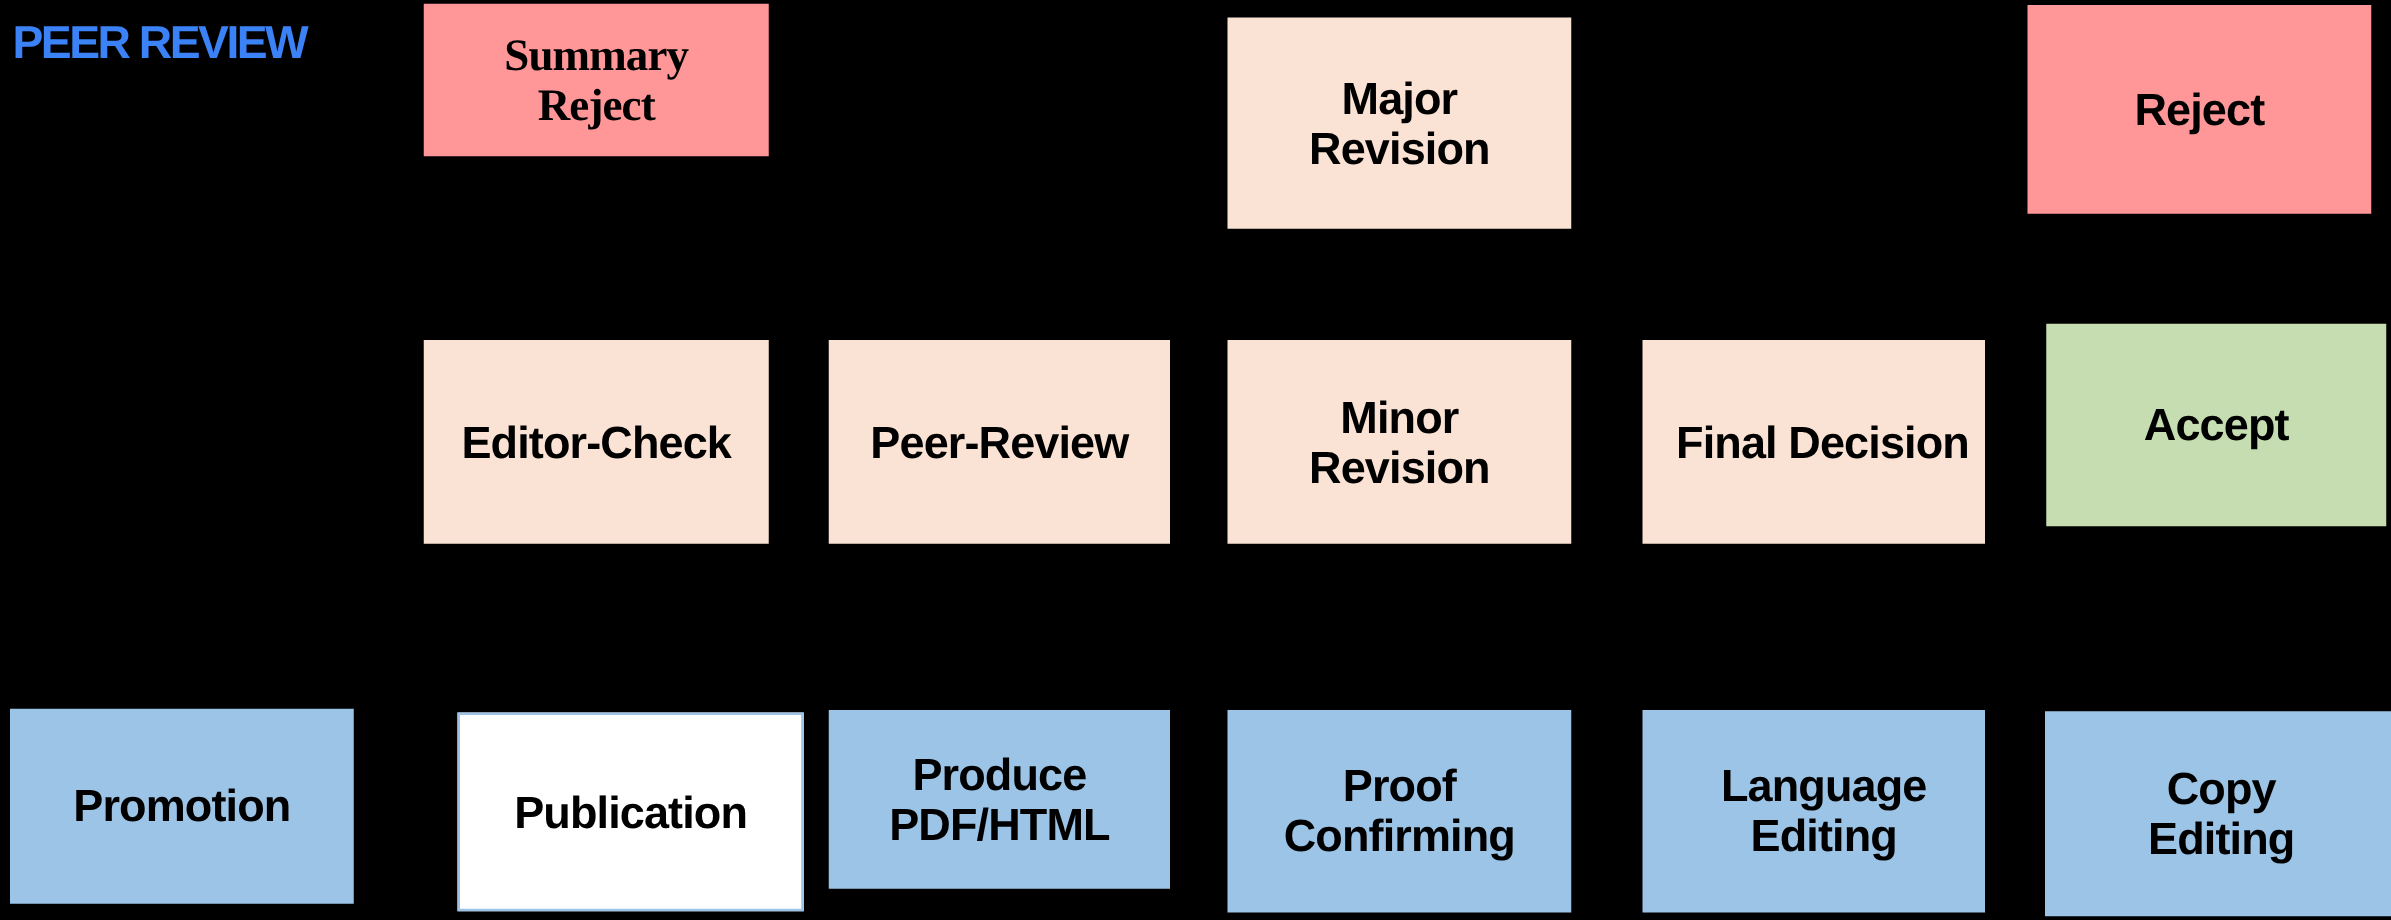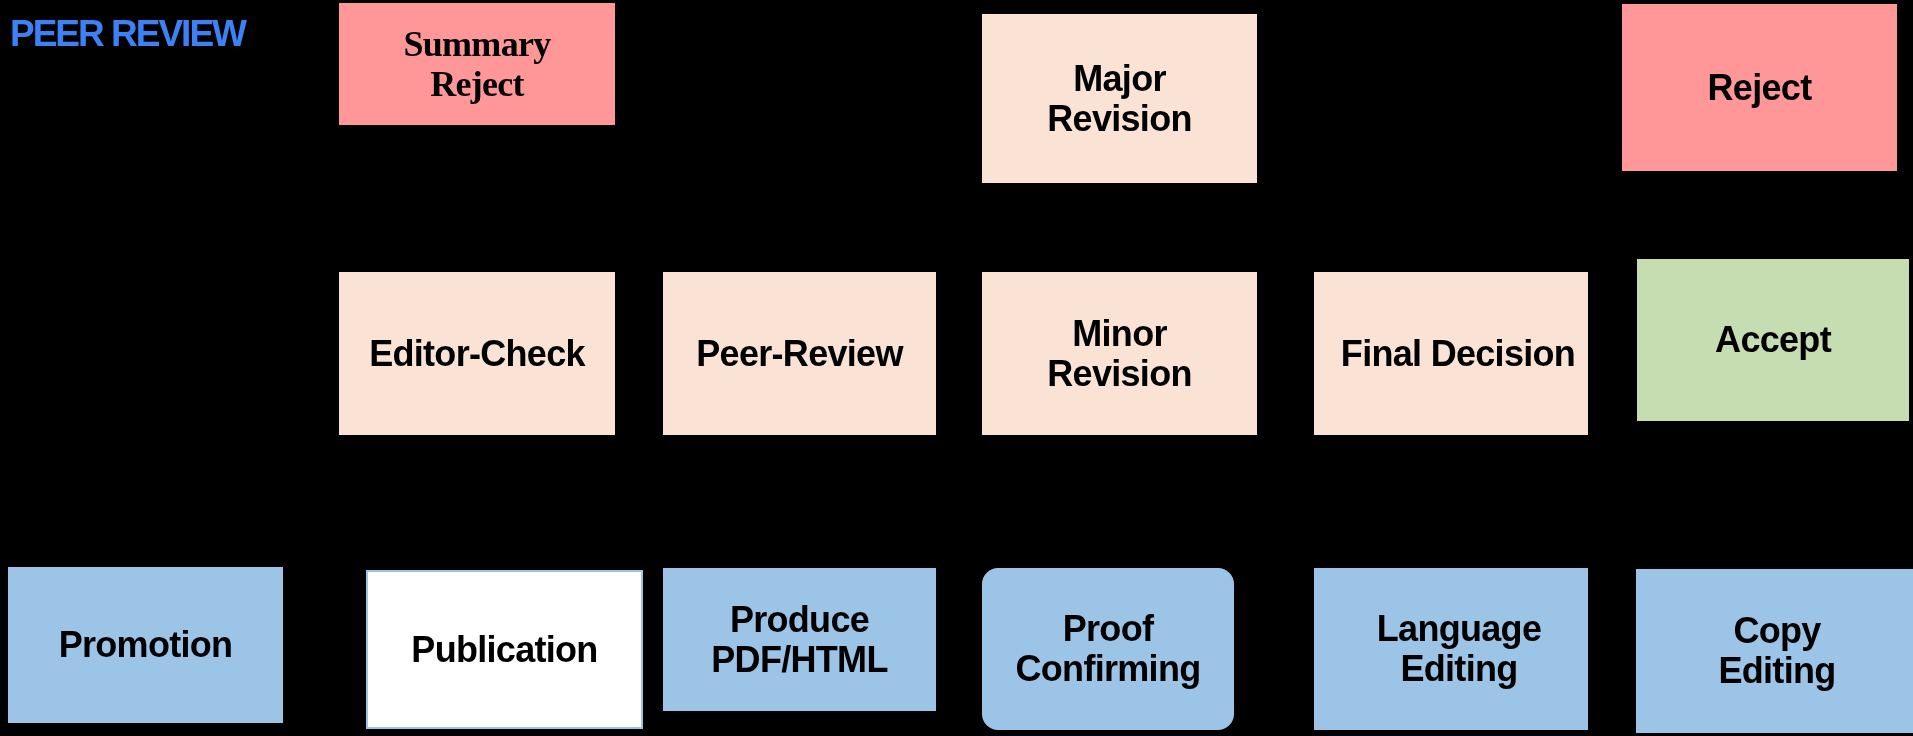--- a/index.html
+++ b/index.html
@@ -34,19 +34,19 @@
   <div class="box peach" style="left:663px;top:262px;width:273px;height:163px;text-align:right;">Peer-Review</div>
   <div class="box peach" style="left:982px;top:262px;width:275px;height:163px;">Minor
 Revision</div>
   <div class="box peach" style="left:1314px;top:262px;width:274px;height:163px;padding-left:14px;">Final Decision</div>
   <div class="box blue" style="left:8px;top:567px;width:275px;height:156px;">Promotion</div>
 
   <div class="box green" style="left:1637px;top:259px;width:272px;height:162px;">Accept</div>
   <div class="box white-blue" style="left:338px;top:570px;width:277px;height:159px;margin-left:28px;">Publication</div>
   <div class="box blue" style="left:663px;top:568px;width:273px;height:143px;">Produce
 PDF/HTML</div>
-  <div class="box blue" style="left:982px;top:568px;width:252px;height:162px;border-radius:16px;">Proof
+  <div class="box blue" style="left:982px;top:568px;width:275px;height:162px;">Proof
 Confirming</div>
   <div class="box blue" style="left:1314px;top:568px;width:274px;height:162px;padding-left:16px;">Language
 Editing</div>
   <div class="box blue" style="left:1636px;top:569px;width:282px;height:164px;">Copy
 Editing</div>
 </div>
 
 </body></html>

